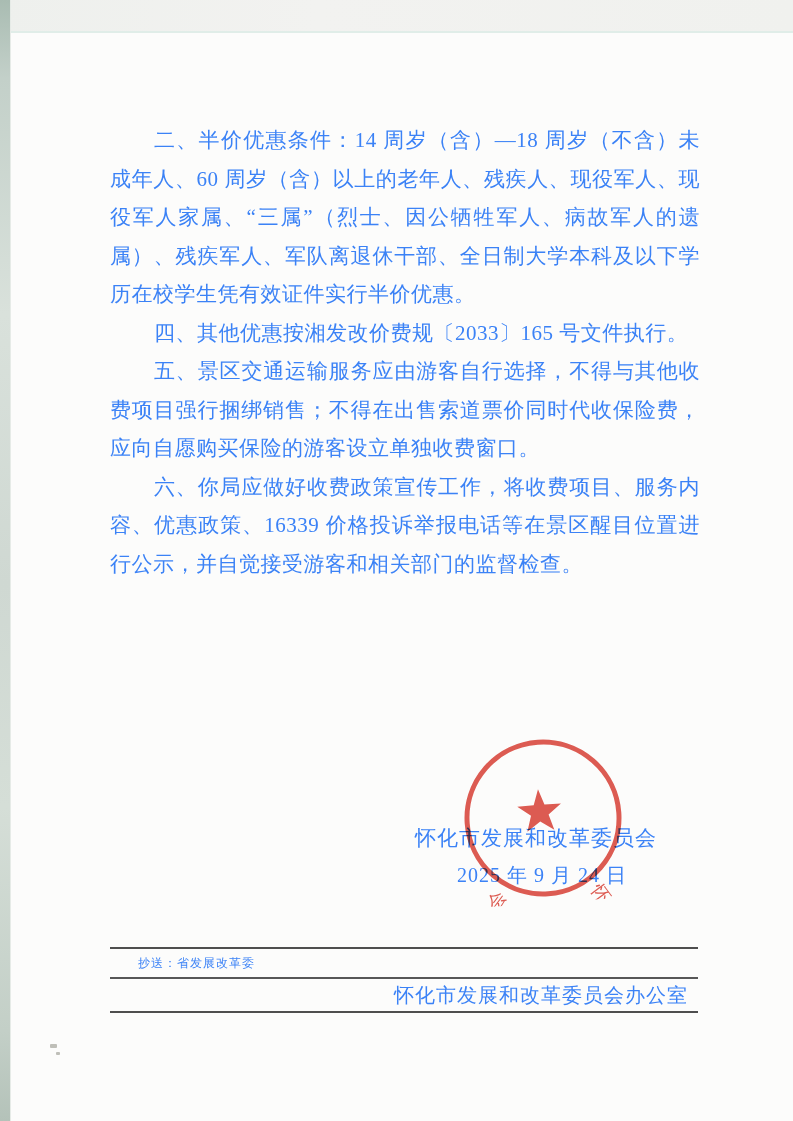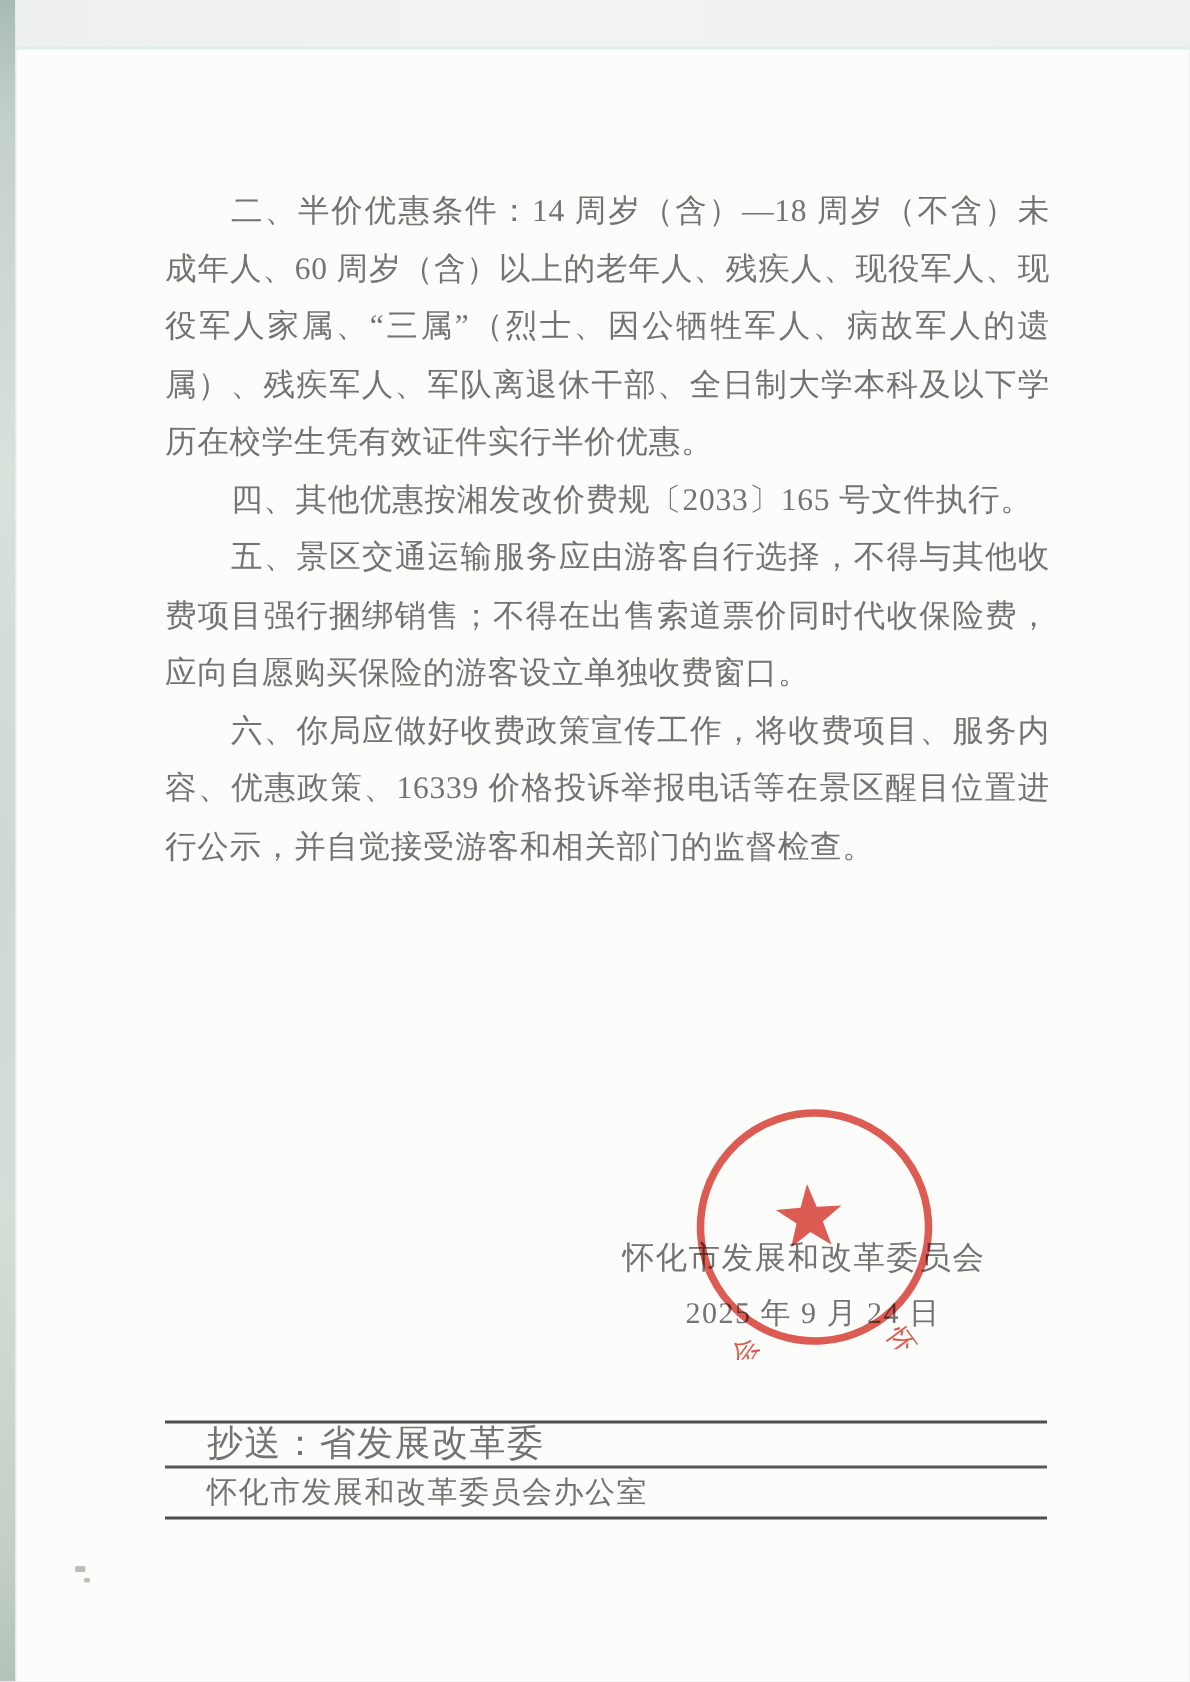--- a/index.html
+++ b/index.html
@@ -2,21 +2,21 @@
 <html><head>
 <meta charset="utf-8">
 <style>
   html,body{margin:0;padding:0;background:#e8e8e8;}
   .page{
     position:relative;
     width:793px;height:1121px;
     background:#fcfcfb;
     overflow:hidden;
     font-family:"Liberation Serif","DejaVu Serif",serif;
-    color:#737373;
+    color:#3b82f6;
   }
   
   .artifact-top-band{
     position:absolute;top:0;left:0;width:793px;height:31px;
     background:linear-gradient(90deg,#eef0ed 0%,#f2f2f0 40%,#f0f1ee 100%);
   }
   .artifact-teal-line{
     position:absolute;top:31px;left:0;width:793px;height:2px;
     background:#d8e8e3;opacity:.8;
   }
@@ -53,26 +53,26 @@
     mix-blend-mode:multiply;opacity:.92;
     transform:rotate(-4deg);
   }
 
   
   .footer{position:absolute;left:110px;top:947px;width:588px;}
   .rule{height:2px;background:#4e4e4e;}
   .rule-mid{background:#575757;}
   .cc-row{
     height:28px;line-height:28px;padding-left:28px;
-    font-size:24px;letter-spacing:1px;
+    font-size:12px;letter-spacing:1px;
   }
   .issue-row{
     height:32px;line-height:32px;
     padding:0 10px 0 28px;
-    display:flex;justify-content:flex-start;
+    display:flex;justify-content:flex-end;
     font-size:20px;letter-spacing:1px;
   }
 </style>
 </head>
 <body>
 
 <div class="page">
 
   <div class="artifact-top-band"></div>
   <div class="artifact-teal-line"></div>

